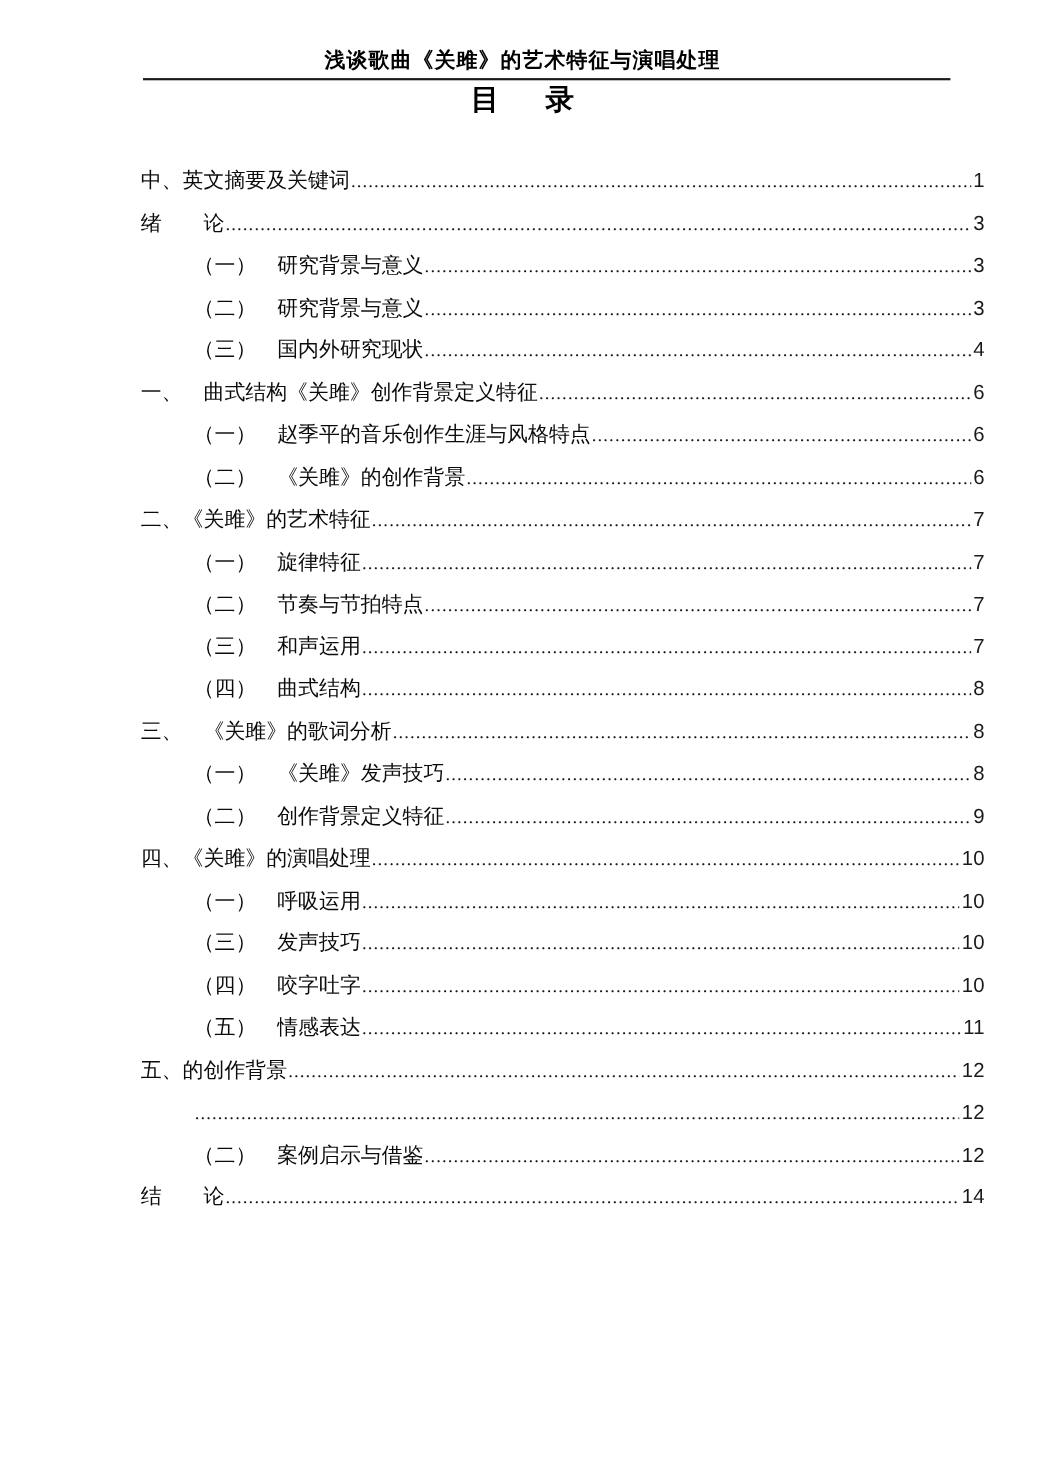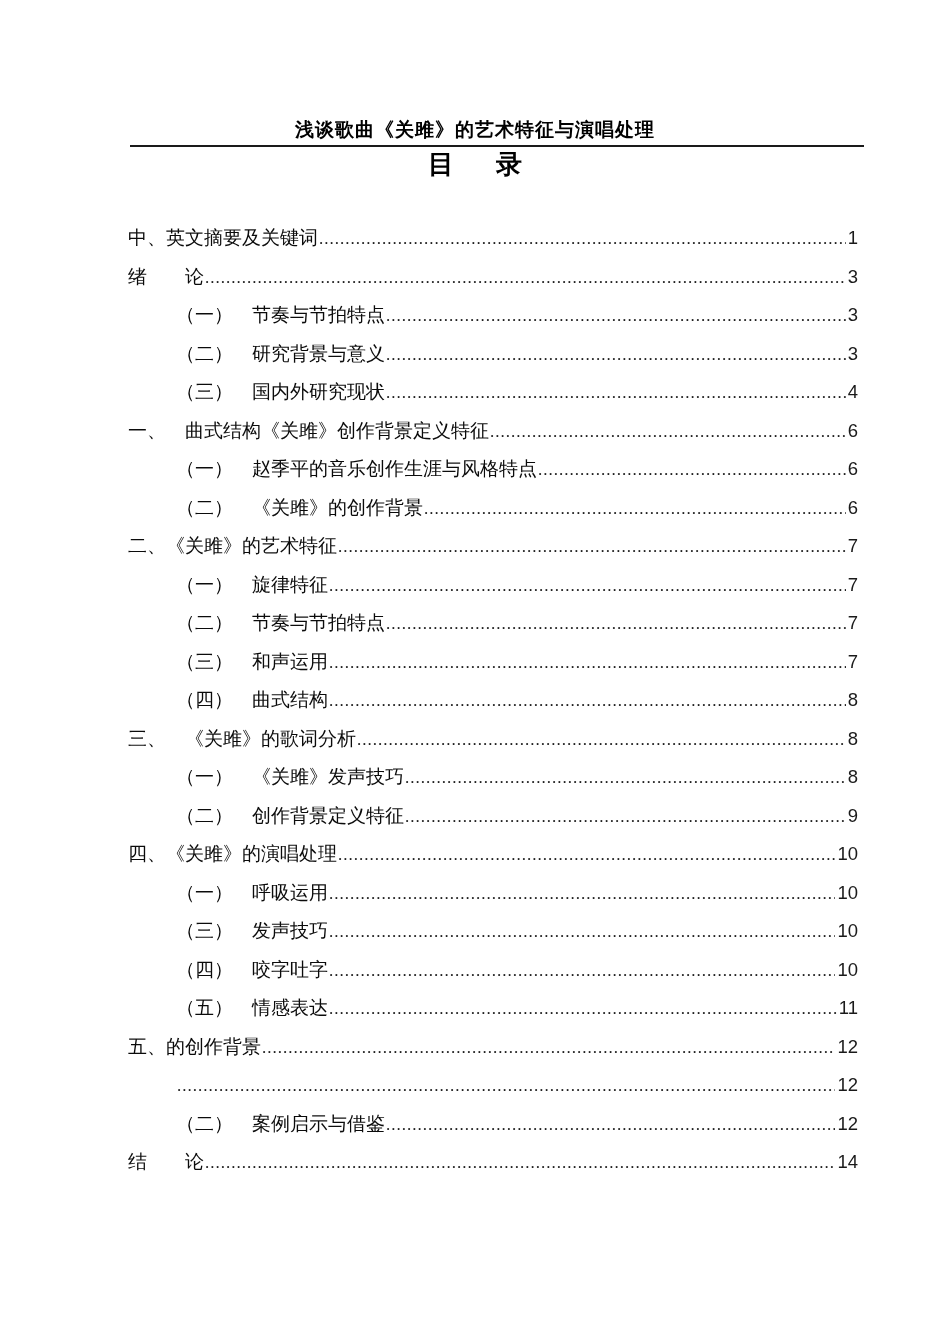--- a/index.html
+++ b/index.html
@@ -8,21 +8,21 @@
     width: 950px;
     height: 1344px;
     overflow: hidden;
     position: relative;
     color: #000000;
     font-family: "Liberation Serif", "DejaVu Serif", serif;
   }
   .page { width: 100%; height: 100%; background: #ffffff; }
 
   .header-text {
-    padding-top: 118px;
+    padding-top: 44px;
     text-align: center;
     font-size: 19px;
     line-height: 23px;
     font-weight: bold;
     font-family: "Liberation Serif", "DejaVu Serif", serif;
     letter-spacing: 1px;
   }
   .header-rule {
     margin: 4px 86px 0 130px;
     border-top: 2px solid #1a1a1a;
@@ -34,21 +34,21 @@
     font-size: 26px;
     line-height: 34px;
     font-weight: bold;
     font-family: "Liberation Sans", "DejaVu Sans", sans-serif;
     letter-spacing: 8px;
     text-indent: 8px;
     color: #000000;
   }
 
   .toc {
-    margin: 38px 92px 0 128px;
+    margin: 38px 55px 0 128px;
   }
   .toc-row {
     display: flex;
     align-items: baseline;
     height: 38.5px;
     line-height: 38.5px;
     cursor: pointer;
   }
   .toc-row.lvl2 { padding-left: 48px; }
   .toc-label {
@@ -97,21 +97,21 @@
     <span class="toc-label">中、英文摘要及关键词</span>
     <span class="toc-dots"></span>
     <span class="toc-page">1</span>
   </div>
       <div class="toc-row lvl1">
     <span class="toc-label">绪　　论</span>
     <span class="toc-dots"></span>
     <span class="toc-page">3</span>
   </div>
       <div class="toc-row lvl2">
-    <span class="toc-label">（一）　节奏与节拍特点</span>
+    <span class="toc-label">（一）　研究背景与意义</span>
     <span class="toc-dots"></span>
     <span class="toc-page">3</span>
   </div>
       <div class="toc-row lvl2">
     <span class="toc-label">（二）　研究背景与意义</span>
     <span class="toc-dots"></span>
     <span class="toc-page">3</span>
   </div>
       <div class="toc-row lvl2">
     <span class="toc-label">（三）　国内外研究现状</span>

